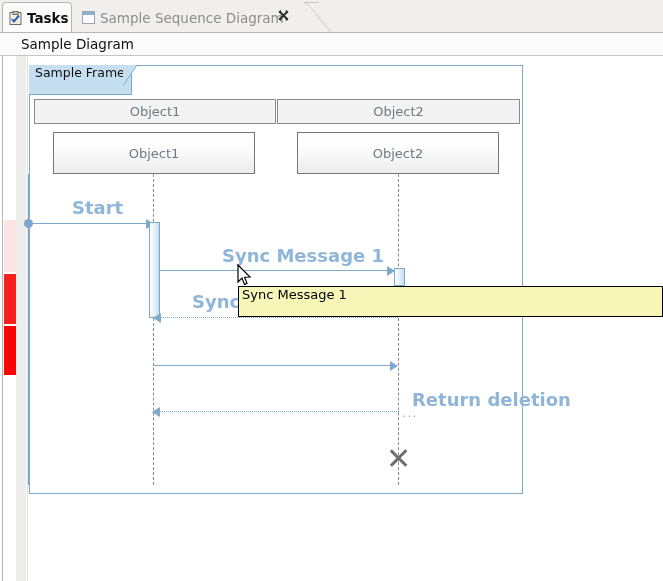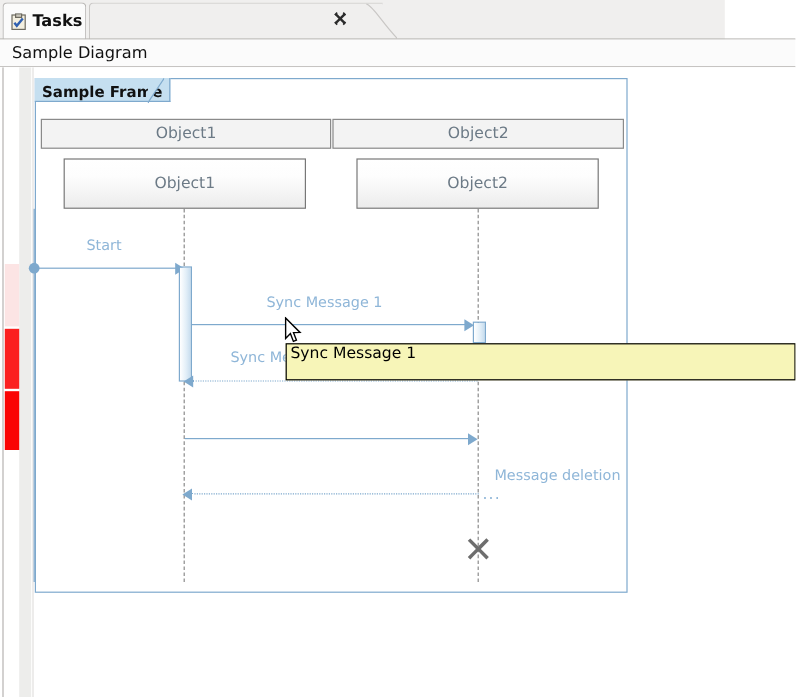--- a/index.html
+++ b/index.html
@@ -9,21 +9,21 @@
     font-family:"DejaVu Sans","Liberation Sans",sans-serif;
     font-size:12px;
     color:#1a1a1a;
     overflow:hidden;
     position:relative;
   }
   .root{position:relative;width:663px;height:581px;overflow:hidden;}
 
   
   .tabbar{
-    position:absolute;left:0;top:0;width:604px;height:33px;
+    position:absolute;left:0;top:0;width:663px;height:33px;
     background:#f0efee;
   }
   .tab{
     position:absolute;top:2px;height:31px;
     display:flex;align-items:center;
     box-sizing:border-box;
     font-size:13.5px;
   }
   .tab-active{
     left:2px;width:70px;
@@ -71,21 +71,21 @@
   }
   .tabbar-underline{
     position:absolute;left:0;top:32px;width:663px;height:1px;background:#b8b6b4;
   }
 
   
   .titlestrip{
     position:absolute;left:0;top:33px;width:663px;height:22px;
     background:#fbfbfb;
     display:flex;align-items:center;
-    padding-left:10px;box-sizing:border-box;
+    padding-left:21px;box-sizing:border-box;
     font-size:13.5px;color:#111;
   }
   .titlestrip-sep{
     position:absolute;left:0;top:55px;width:663px;height:1px;background:#c6c4c2;
   }
 
   
   .canvas{
     position:absolute;left:0;top:56px;width:663px;height:525px;
     background:#ffffff;overflow:hidden;
@@ -99,26 +99,26 @@
   .gutter-trough{position:absolute;left:16px;top:0;width:10px;height:525px;background:#ededeb;}
   .gutter-line-r{position:absolute;left:27px;top:0;width:1px;height:525px;background:#e2e0de;}
   .marker{position:absolute;left:4px;width:12px;}
 
   
   .frame{
     position:absolute;left:29px;top:9px;width:494px;height:429px;
     border:1px solid #7ea9cd;box-sizing:border-box;background:#ffffff;
   }
   .frame-tag{
-    position:absolute;left:29px;top:9px;height:20px;
+    position:absolute;left:29px;top:9px;height:30px;
     background:#c5dff0;border:1px solid #7ea9cd;border-top:none;border-left:none;
     box-sizing:border-box;
-    display:flex;align-items:flex-end;
+    display:flex;align-items:flex-start;
     padding:0 6px 0 6px;
-    font-weight:bold;font-size:12.5px;color:#111;
+    font-weight:normal;font-size:12.5px;color:#111;
   }
   .frame-tag-corner{
     position:absolute;top:9px;width:14px;height:21px;overflow:hidden;
   }
   .frame-tag-corner svg{display:block;}
 
   
   .colhead{
     position:absolute;height:25px;
     background:#f3f3f3;border:1px solid #8a8a8a;box-sizing:border-box;
@@ -148,21 +148,21 @@
     position:absolute;width:0;border-left:1px solid #7ea9cd;
   }
   .startdot{
     position:absolute;width:9px;height:9px;border-radius:50%;
     background:#7ea9cd;
   }
   
   .msg-line{position:absolute;height:0;border-top:1px solid #7ea9cd;}
   .msg-line-dotted{position:absolute;height:0;border-top:1px dotted #7ea9cd;}
   .msg-label{
-    position:absolute;color:#8fb6d8;font-size:12px;white-space:nowrap;
+    position:absolute;color:#8fb6d8;font-size:18px;white-space:nowrap;font-weight:bold;
   }
   .arrow-r{
     position:absolute;width:0;height:0;
     border-top:5px solid transparent;border-bottom:5px solid transparent;
     border-left:8px solid #7ea9cd;
   }
   .arrow-l{
     position:absolute;width:0;height:0;
     border-top:5px solid transparent;border-bottom:5px solid transparent;
     border-right:8px solid #7ea9cd;
@@ -202,20 +202,24 @@
       <span class="icon-tasks">
         <svg width="15" height="15" viewBox="0 0 15 15">
           <rect x="2" y="1.5" width="11" height="12" fill="#f3efe0" stroke="#6d6a60" stroke-width="1"></rect>
           <rect x="5" y="0.5" width="5" height="3" fill="#c9c6bb" stroke="#6d6a60" stroke-width="1"></rect>
           <path d="M4 8 L6 10.5 L11 4.5" stroke="#2f5fb0" stroke-width="2" fill="none"></path>
         </svg>
       </span>
       <span class="tab-label">Tasks</span>
     </div>
 
+    <div class="tab tab-inactive">
+      <span class="icon-doc"></span>
+      <span class="tab-label">Sample Sequence Diagram</span>
+    </div>
 
     <div class="icon-close">
       <svg width="13" height="13" viewBox="0 0 13 13">
         <path d="M2.5 2.5 L10.5 10.5 M10.5 2.5 L2.5 10.5" stroke="#2b2b2b" stroke-width="2" stroke-linecap="butt"></path>
         <path d="M2 3.5 L4 1.5 M9 1.5 L11 3.5 M2 9.5 L4 11.5 M9 11.5 L11 9.5" stroke="#2b2b2b" stroke-width="1.4"></path>
       </svg>
     </div>
 
     <div class="tab-slant">
       <svg width="26" height="30" viewBox="0 0 26 30">
@@ -290,21 +294,21 @@
     <div class="msg-label" style="left:192px;top:235px;">Sync Message Return 1</div>
     <div class="msg-line-dotted" style="left:160px;top:261px;width:238px;"></div>
     <div class="arrow-l" style="left:153px;top:257px;"></div>
 
     <div class="msg-line" style="left:154px;top:309px;width:238px;"></div>
     <div class="arrow-r" style="left:390px;top:305px;"></div>
 
     <div class="msg-line-dotted" style="left:159px;top:355px;width:240px;"></div>
     <div class="arrow-l" style="left:152px;top:351px;"></div>
 
-    <div class="msg-label" style="left:412px;top:333px;">Message deletion</div>
+    <div class="msg-label" style="left:412px;top:333px;">Return deletion</div>
     <div class="ellipsis" style="left:402px;top:349px;">...</div>
 
     <div class="delete-x" style="left:386px;top:388px;">✕</div>
 
   </div>
 
   <div class="tooltip">
     <span class="tooltip-line1">Sync Message 1</span>
   </div>
 

